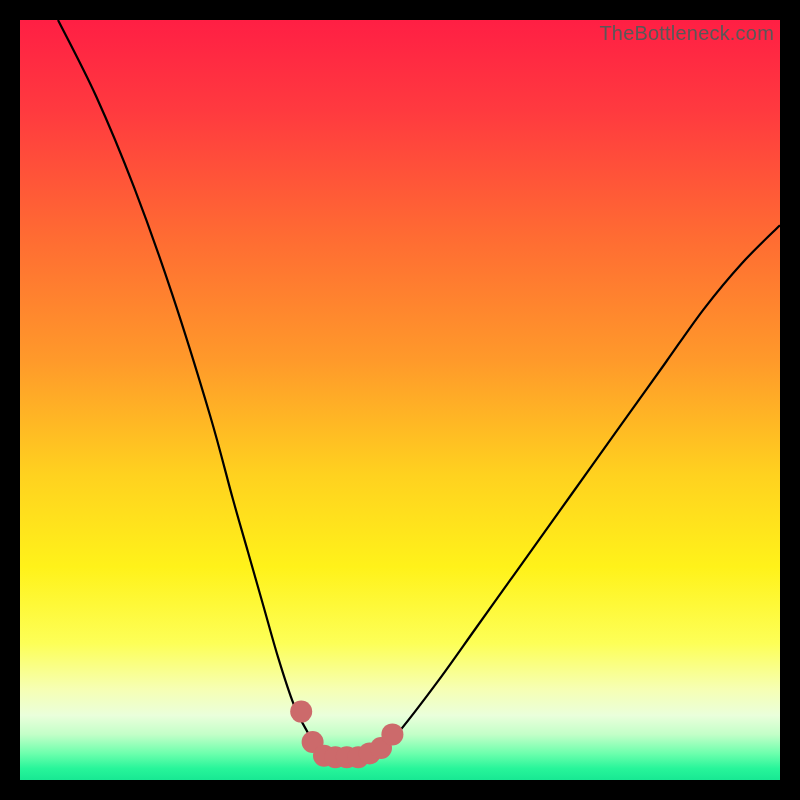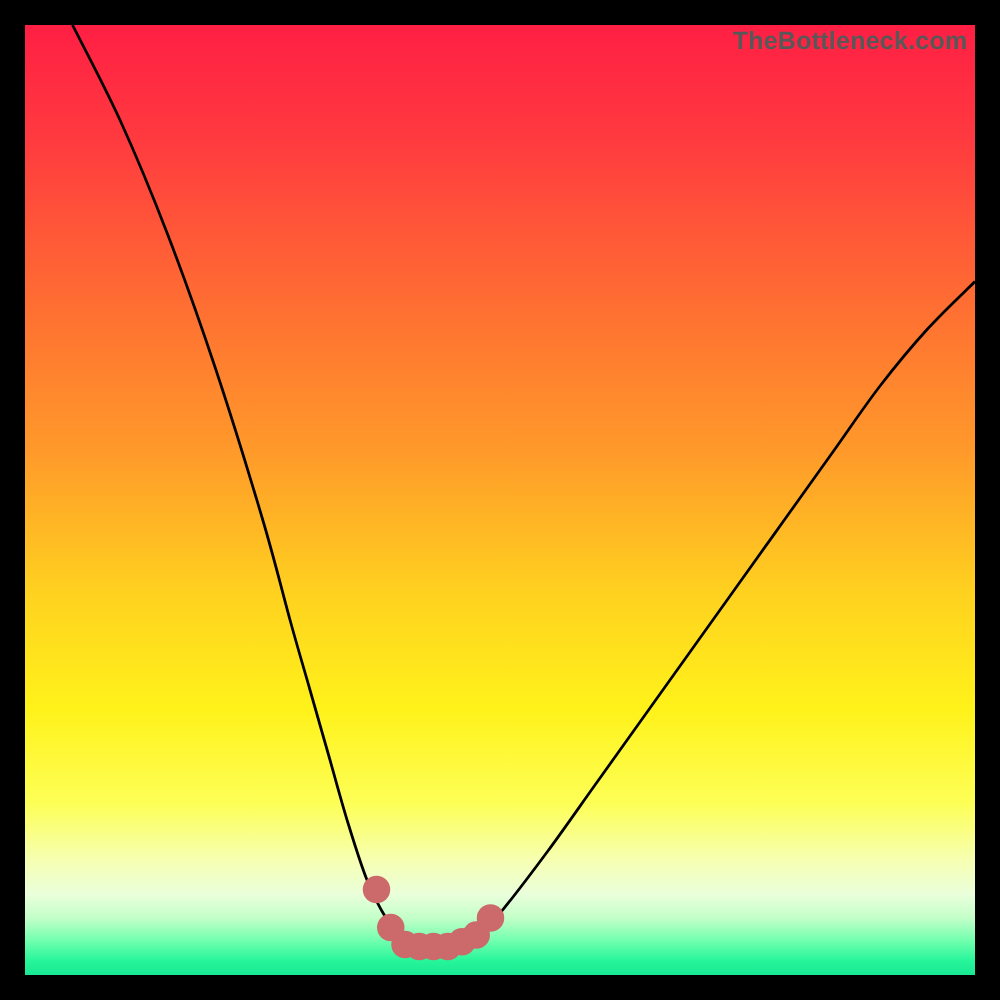--- a/index.html
+++ b/index.html
@@ -32,21 +32,21 @@
   .curve {
     position: absolute;
     inset: 0;
   }
   .watermark {
     position: absolute;
     top: 22px;
     right: 26px;
     color: #585858;
     font-size: 20px;
-    font-weight: 700;
+    font-weight: 400;
     letter-spacing: 0.2px;
     user-select: none;
     text-align: center;
   }
 </style>
 </head>
 <body>
 
 <div class="stage">
 

